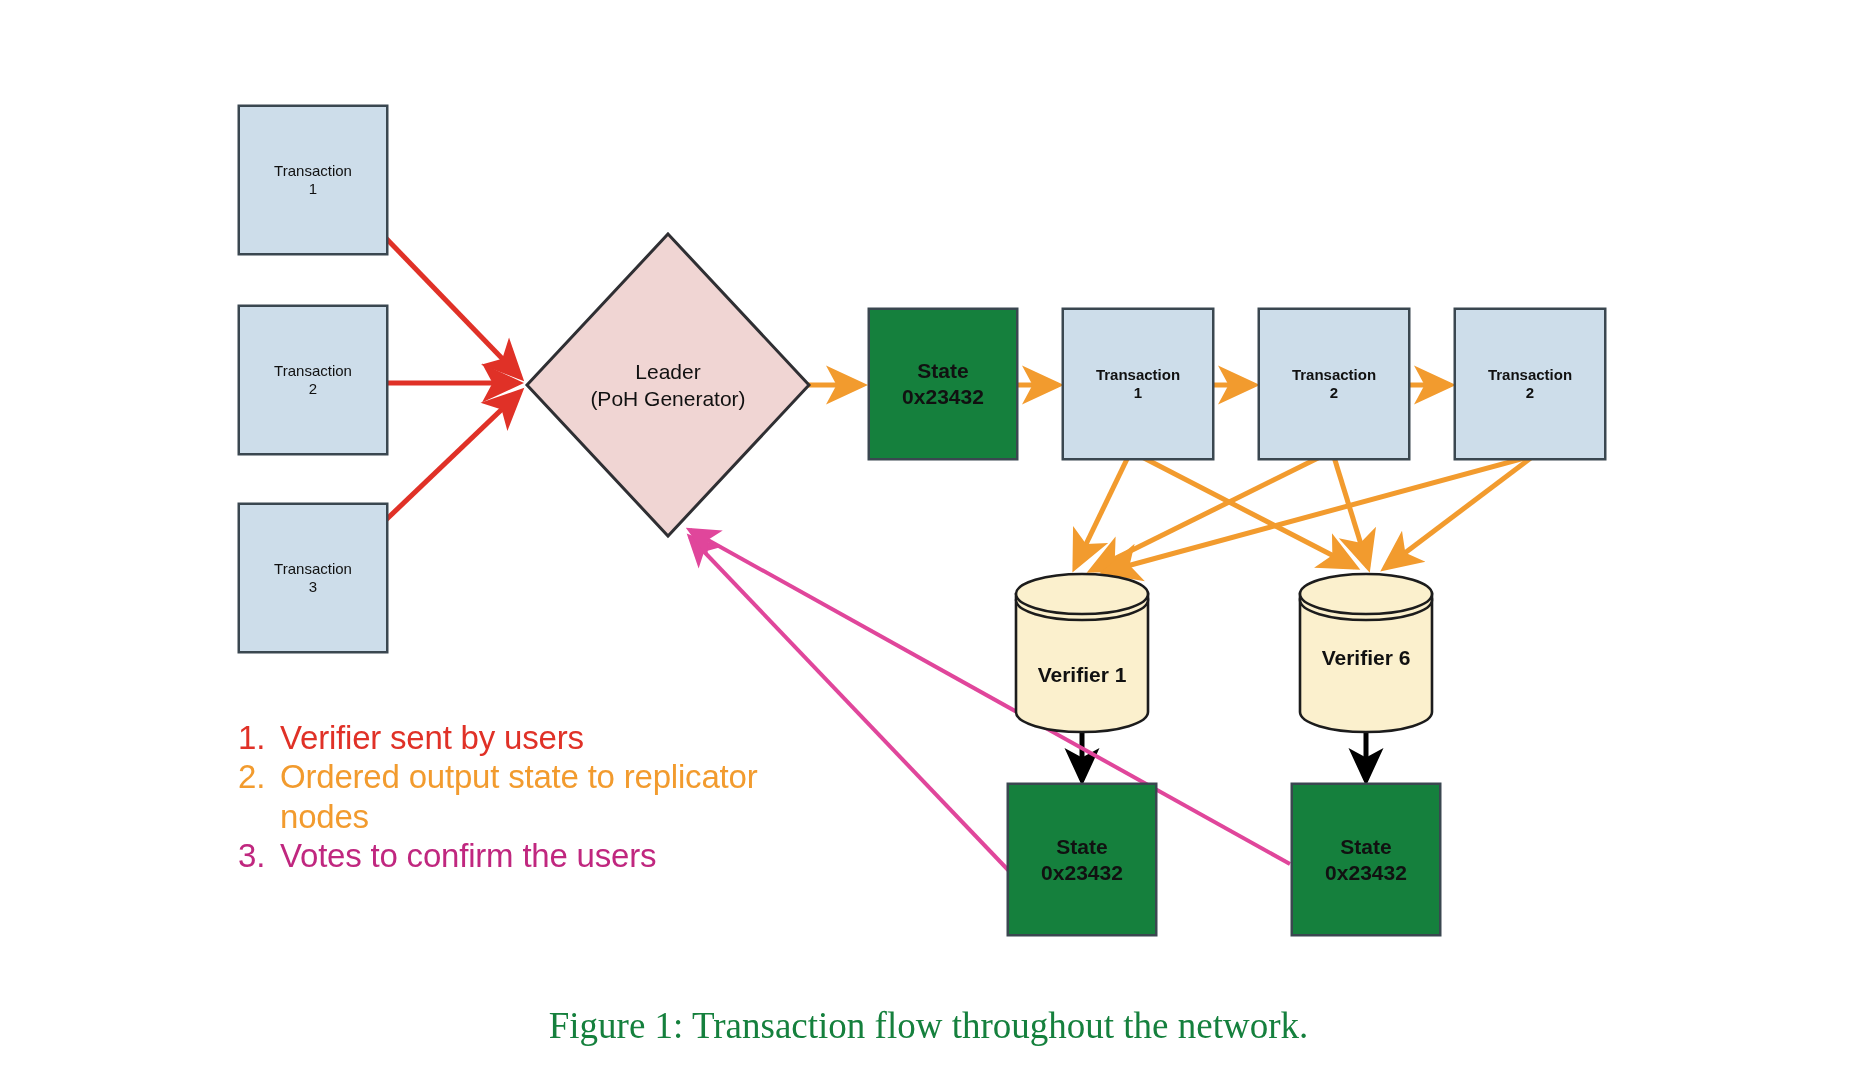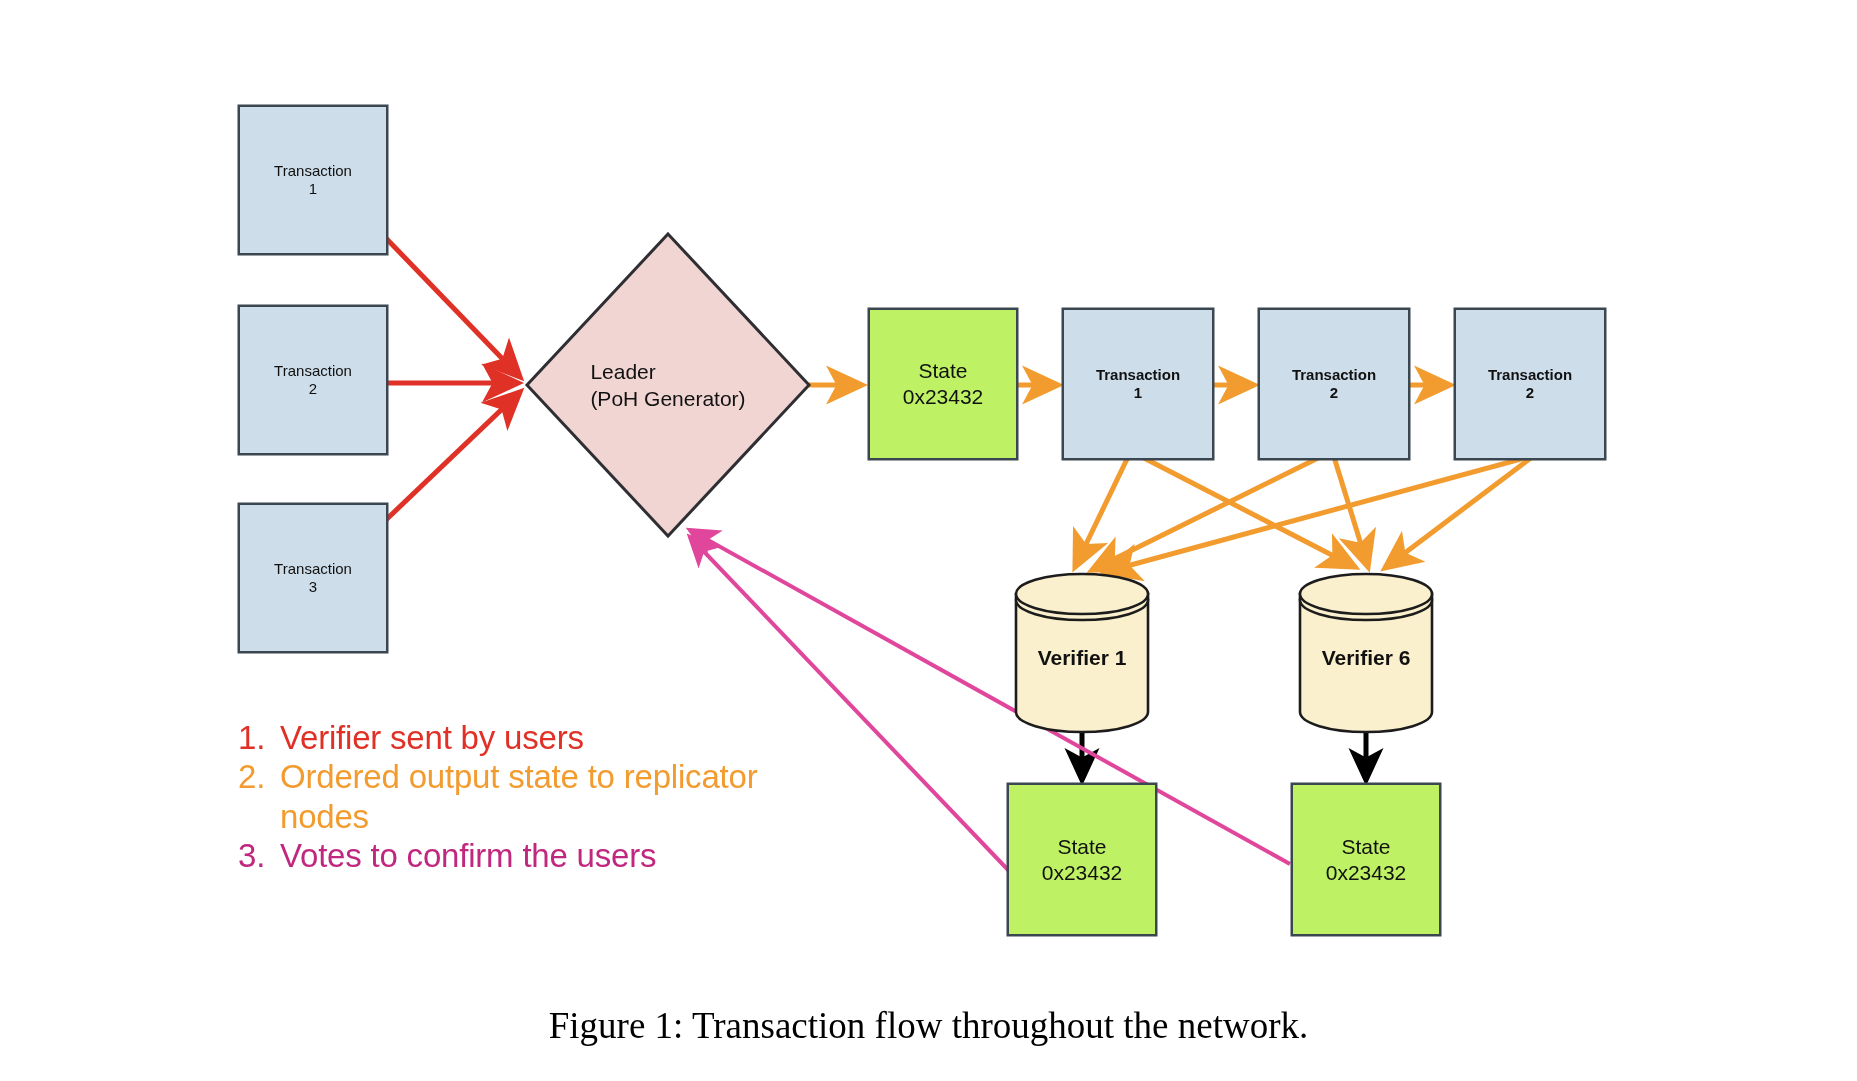--- a/index.html
+++ b/index.html
@@ -34,41 +34,42 @@
   .box {
     border: 2.5px solid #3a4750;
     box-shadow: 0 0 0 0.5px #3a4750;
   }
   .tx-box {
     background: #cdddea;
     font-size: 15px;
   }
   .tx-box.chain { font-weight: bold; }
   .state-box {
-    background: #bef264;
+    background: #15803d;
     font-size: 21px;
-    font-weight: normal;
+    font-weight: bold;
     justify-content: center;
   }
   .diamond-wrap {
     position: absolute;
     z-index: 3;
   }
   .diamond-shape {
     position: absolute;
     left: 0; top: 0;
     width: 100%; height: 100%;
   }
   .diamond-label {
     position: absolute;
     left: 0; top: 0;
     width: 100%; height: 100%;
     display: flex;
     align-items: center;
     justify-content: center;
+    text-align: center;
     font-size: 21px;
     color: #111111;
     line-height: 1.3;
   }
   .cyl-wrap {
     position: absolute;
     z-index: 3;
   }
   .cyl-svg {
     position: absolute;
@@ -101,21 +102,21 @@
   .legend-num { width: 42px; flex: 0 0 42px; }
   .legend-text { flex: 1 1 auto; }
   #caption {
     position: absolute;
     left: 0;
     top: 1004px;
     width: 1857px;
     text-align: center;
     font-family: "Liberation Serif", serif;
     font-size: 37px;
-    color: #000000;
+    color: #15803d;
     z-index: 4;
   }
 </style>
 </head>
 <body>
 
 <div id="page">
 
   <svg id="edges" viewBox="0 0 1857 1081" xmlns="http://www.w3.org/2000/svg">
     <defs>
@@ -226,21 +227,21 @@
       <span>2</span>
     </div>
   </div>
 
   <div class="cyl-wrap" style="left:1013px; top:572px; width:138px; height:162px;">
     <svg class="cyl-svg" viewBox="0 0 138 162" xmlns="http://www.w3.org/2000/svg">
       <path d="M3,22 L3,140 A66,20 0 0 0 135,140 L135,22 Z" fill="#fbf0cd" stroke="#1c1c1c" stroke-width="2.6"></path>
       <ellipse cx="69" cy="28" rx="66" ry="20" fill="#fbf0cd" stroke="#1c1c1c" stroke-width="2.6"></ellipse>
       <ellipse cx="69" cy="22" rx="66" ry="20" fill="#fbf0cd" stroke="#1c1c1c" stroke-width="2.6"></ellipse>
     </svg>
-    <div class="cyl-label" style="top:74px;">Verifier 1</div>
+    <div class="cyl-label" style="top:91px;">Verifier 1</div>
   </div>
 
   <div class="cyl-wrap" style="left:1297px; top:572px; width:138px; height:162px;">
     <svg class="cyl-svg" viewBox="0 0 138 162" xmlns="http://www.w3.org/2000/svg">
       <path d="M3,22 L3,140 A66,20 0 0 0 135,140 L135,22 Z" fill="#fbf0cd" stroke="#1c1c1c" stroke-width="2.6"></path>
       <ellipse cx="69" cy="28" rx="66" ry="20" fill="#fbf0cd" stroke="#1c1c1c" stroke-width="2.6"></ellipse>
       <ellipse cx="69" cy="22" rx="66" ry="20" fill="#fbf0cd" stroke="#1c1c1c" stroke-width="2.6"></ellipse>
     </svg>
     <div class="cyl-label" style="top:74px;">Verifier 6</div>
   </div>

